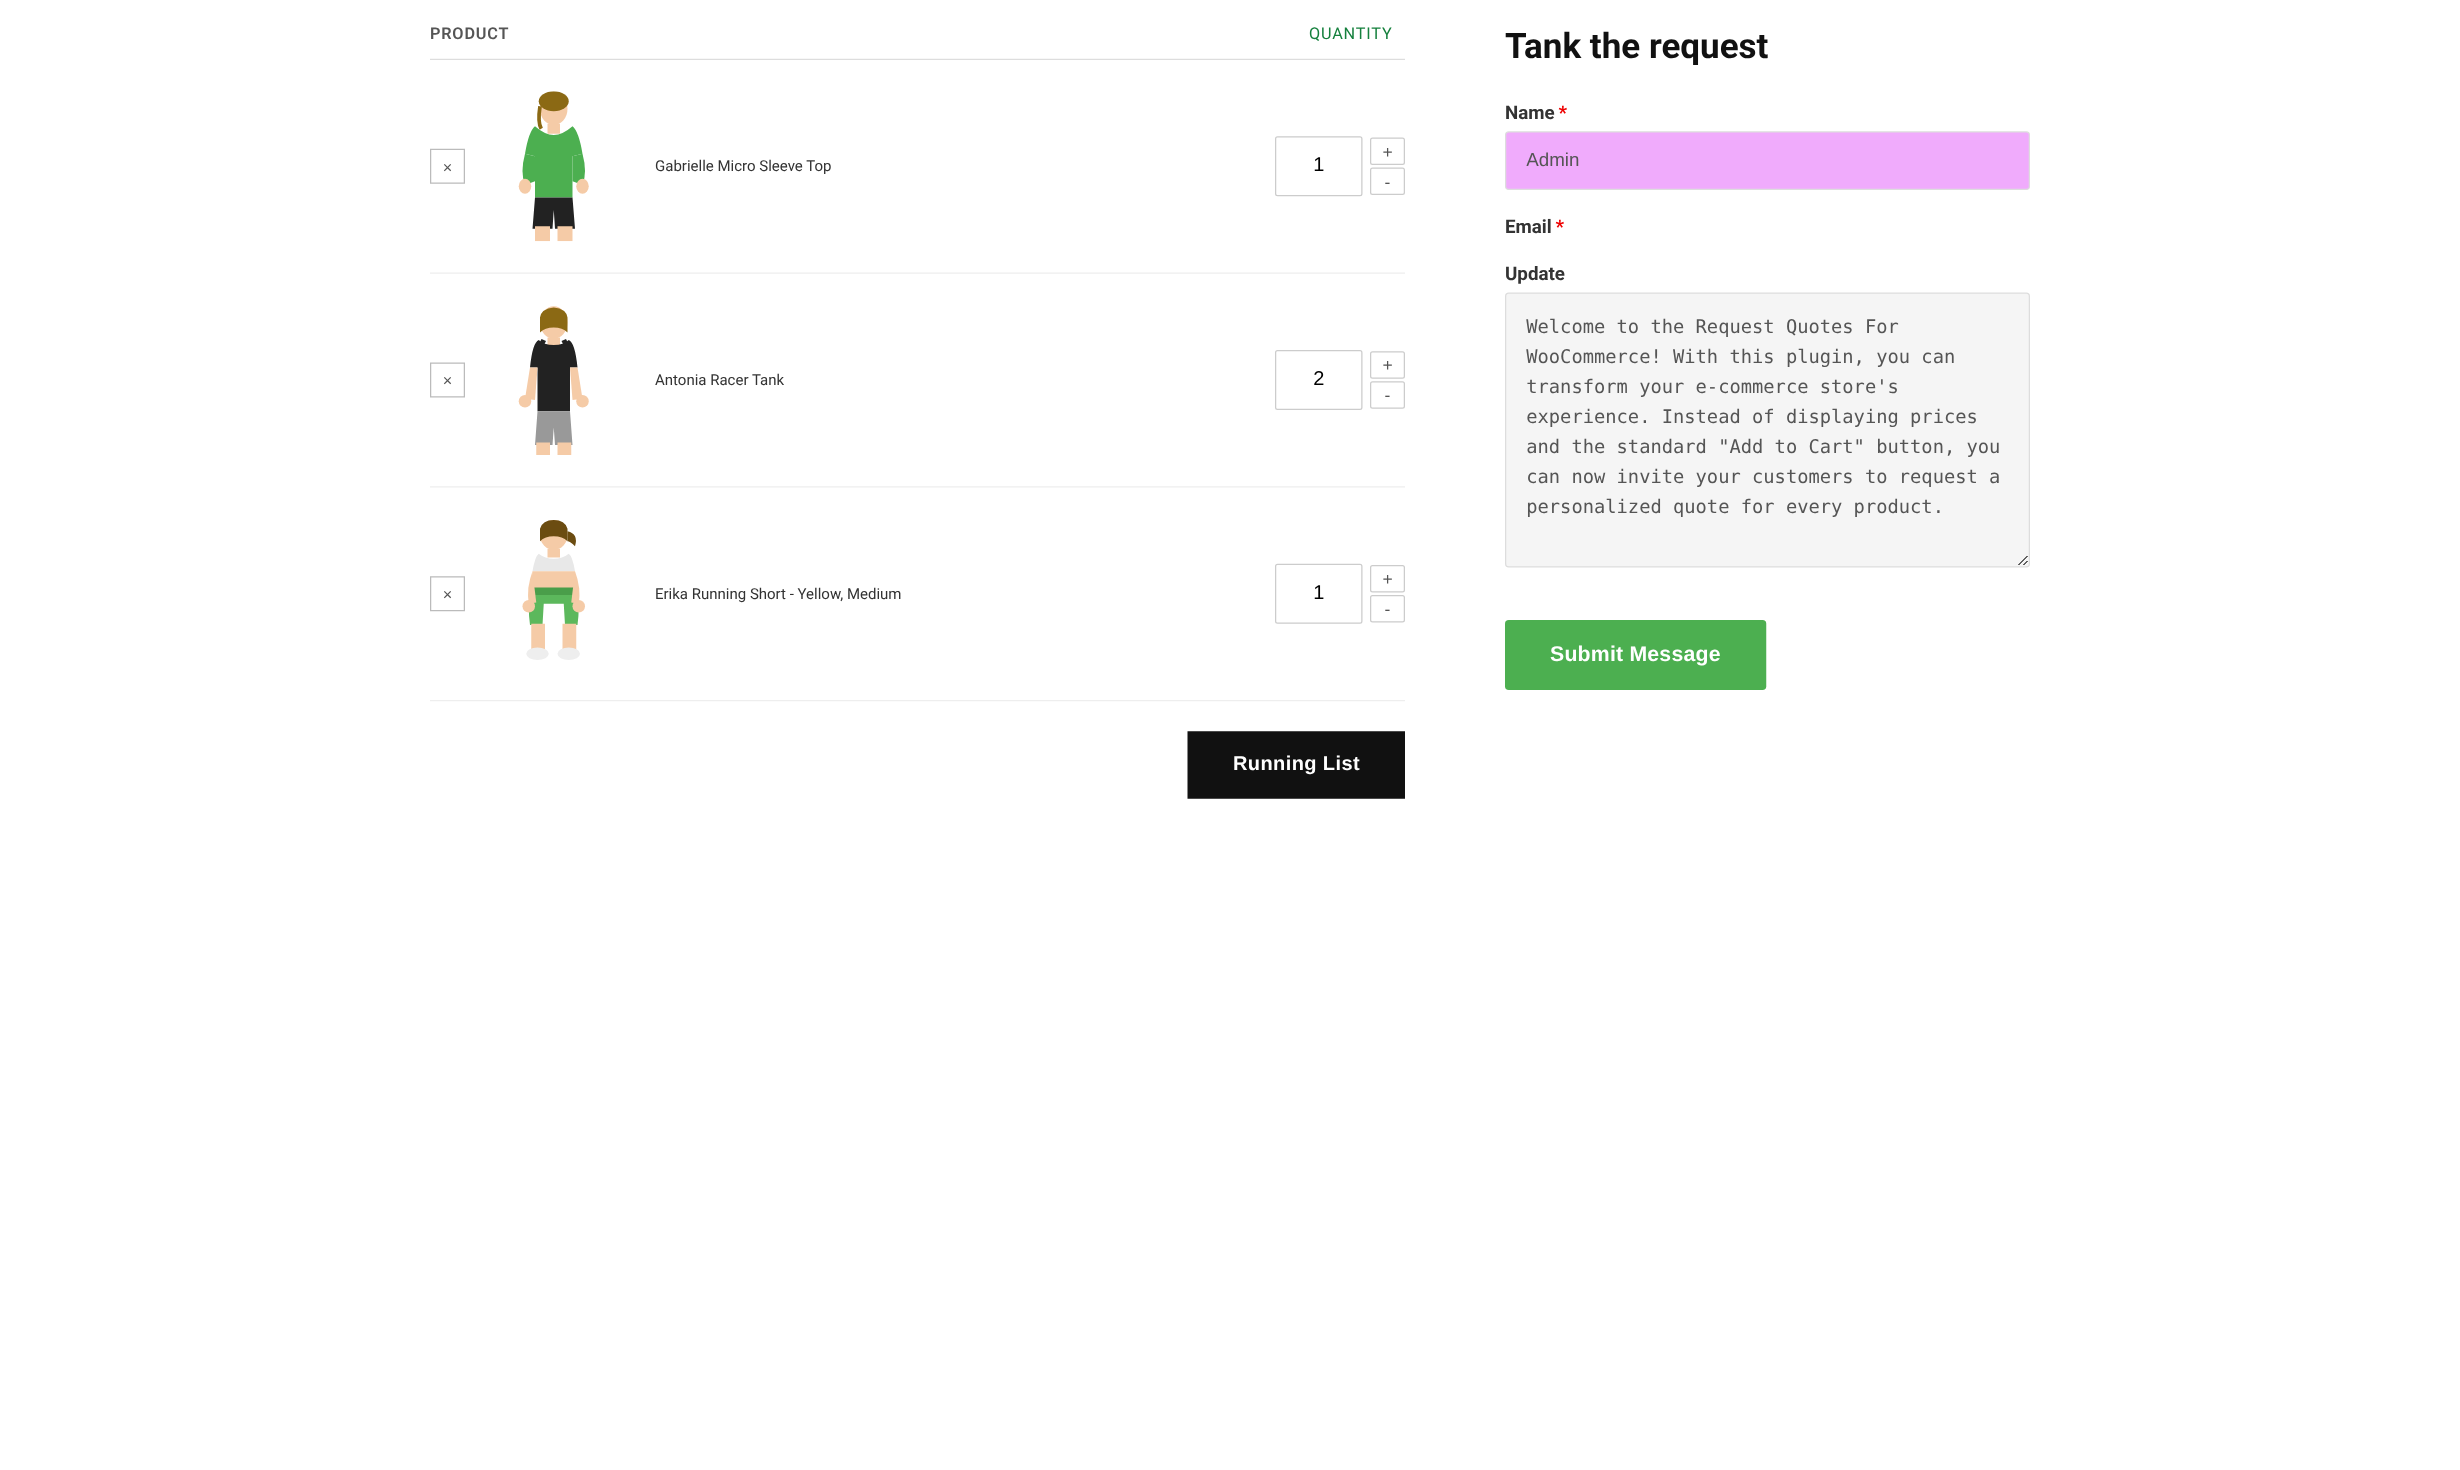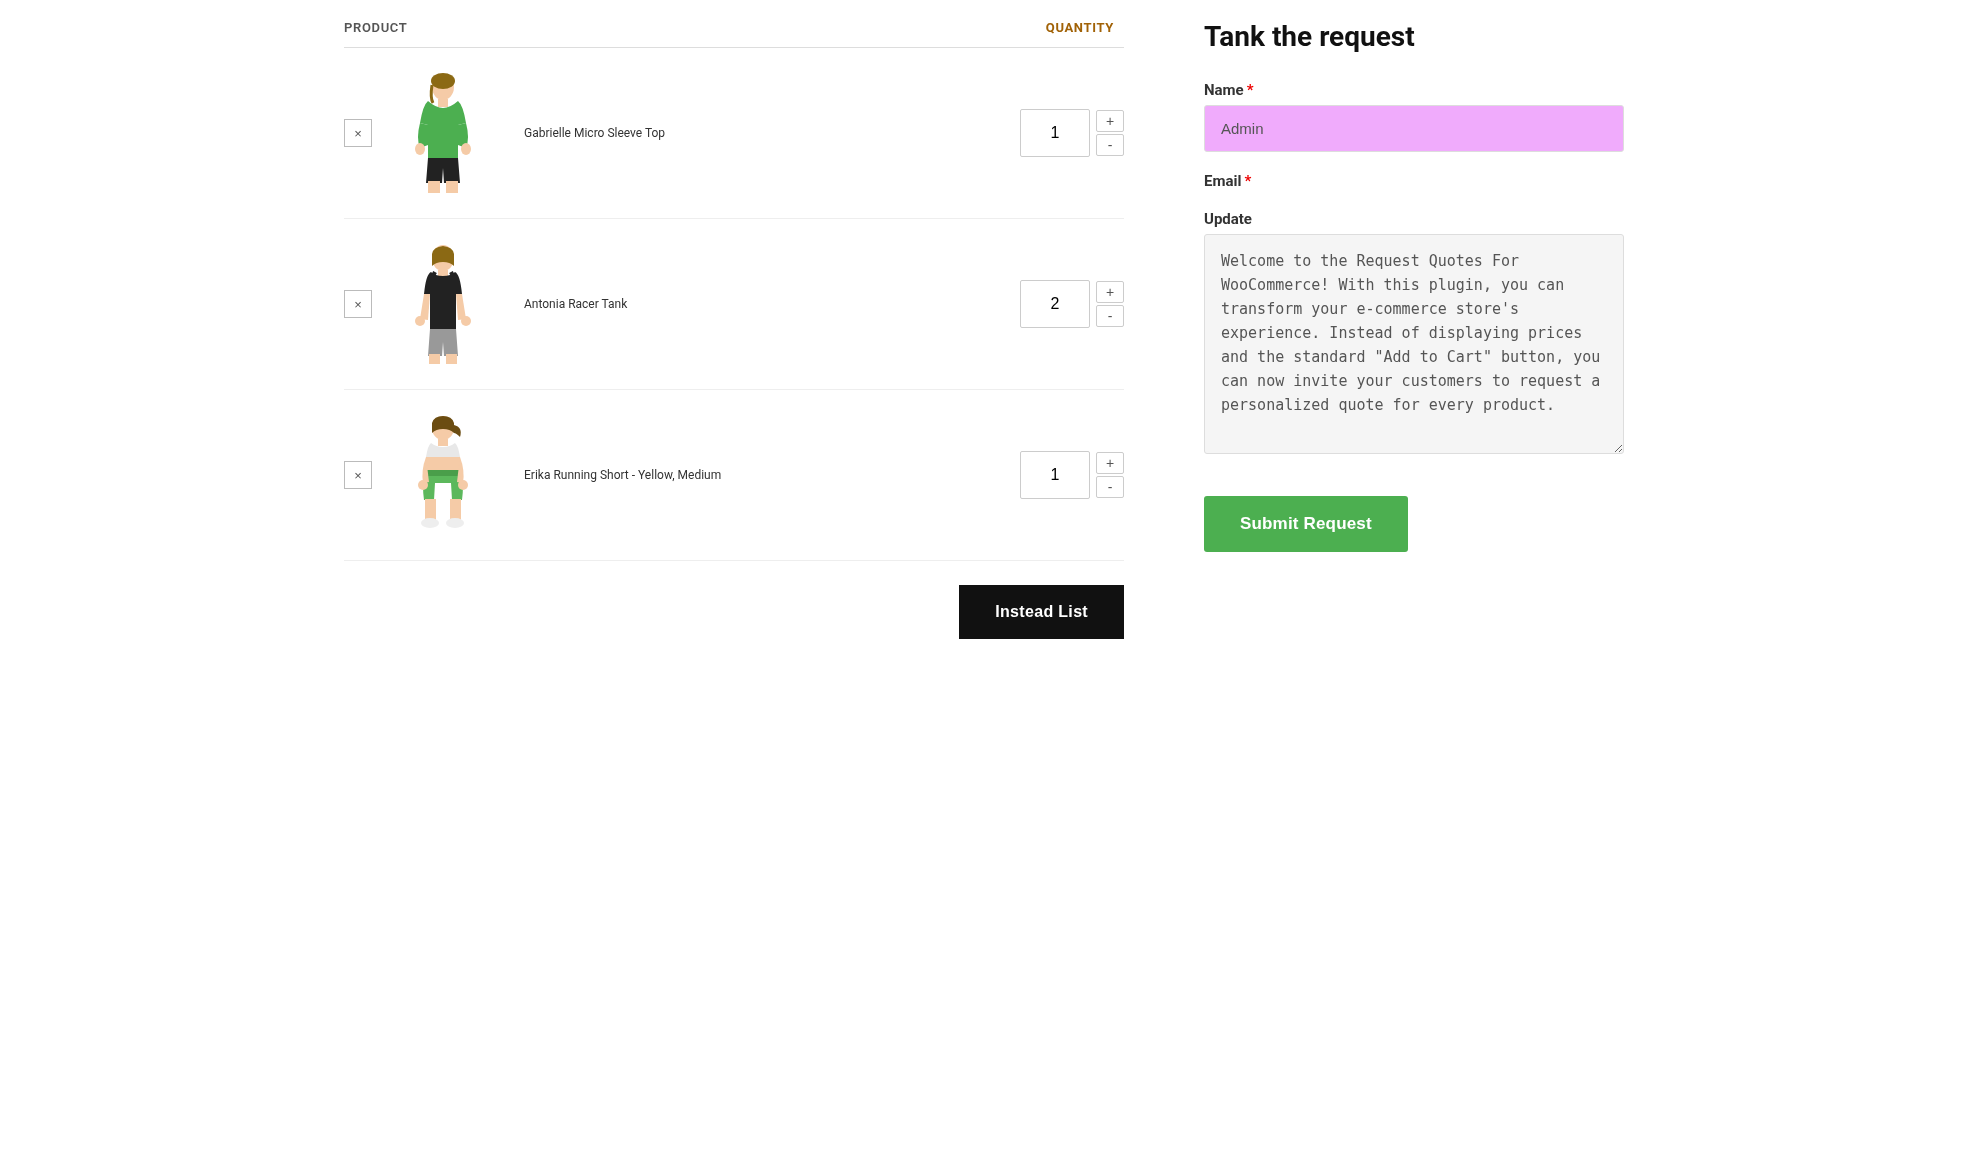--- a/index.html
+++ b/index.html
@@ -31,23 +31,23 @@
     }
     .col-product {
       font-size: 13px;
       font-weight: 600;
       letter-spacing: 0.05em;
       color: #555;
       text-transform: uppercase;
     }
     .col-quantity {
       font-size: 13px;
-      font-weight: 700;
+      font-weight: 400;
       letter-spacing: 0.05em;
-      color: #a16207;
+      color: #15803d;
       text-transform: uppercase;
       margin-right: 10px;
     }
     .product-row {
       display: flex;
       align-items: center;
       padding: 20px 0;
       border-bottom: 1px solid #eee;
       gap: 16px;
     }
@@ -321,21 +321,21 @@
       <div class="quantity-control">
         <input class="qty-input" type="text" value="1" style="">
         <div class="qty-buttons">
           <button class="qty-btn">+</button>
           <button class="qty-btn">-</button>
         </div>
       </div>
     </div>
 
     <div class="update-row">
-      <button class="update-btn">Instead List</button>
+      <button class="update-btn">Running List</button>
     </div>
 
   </div>
 
   <div class="request-form">
     <h2 class="form-title">Tank the request</h2>
 
     <div class="form-group">
       <label class="form-label">
         <span>Name</span><span class="required-star">*</span>
@@ -347,16 +347,16 @@
       <label class="form-label">
         <span>Email</span><span class="required-star">*</span>
       </label>
     </div>
 
     <div class="form-group">
       <label class="form-label">Update</label>
       <textarea class="form-textarea" style="">Welcome to the Request Quotes For WooCommerce! With this plugin, you can transform your e-commerce store's experience. Instead of displaying prices and the standard "Add to Cart" button, you can now invite your customers to request a personalized quote for every product.</textarea>
     </div>
 
-    <button class="submit-btn">Submit Request</button>
+    <button class="submit-btn">Submit Message</button>
   </div>
 
 </div>
 
 </body></html>

